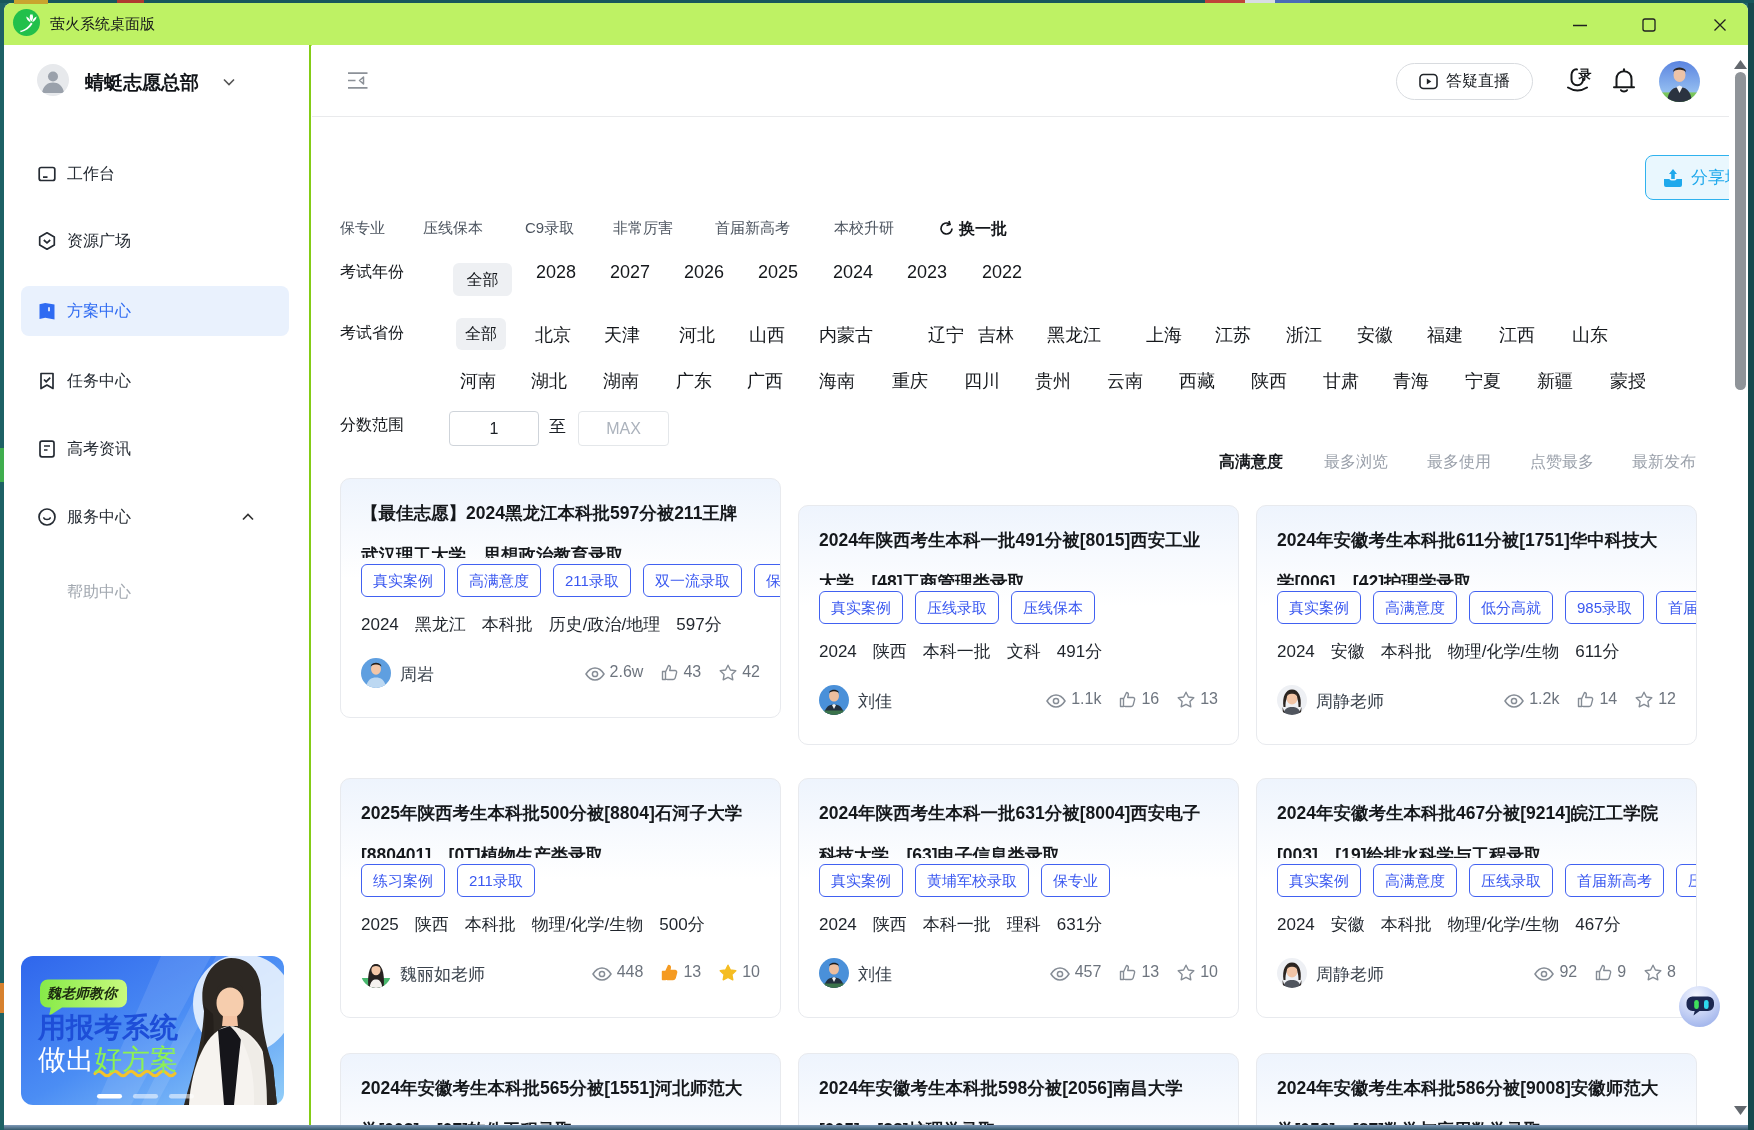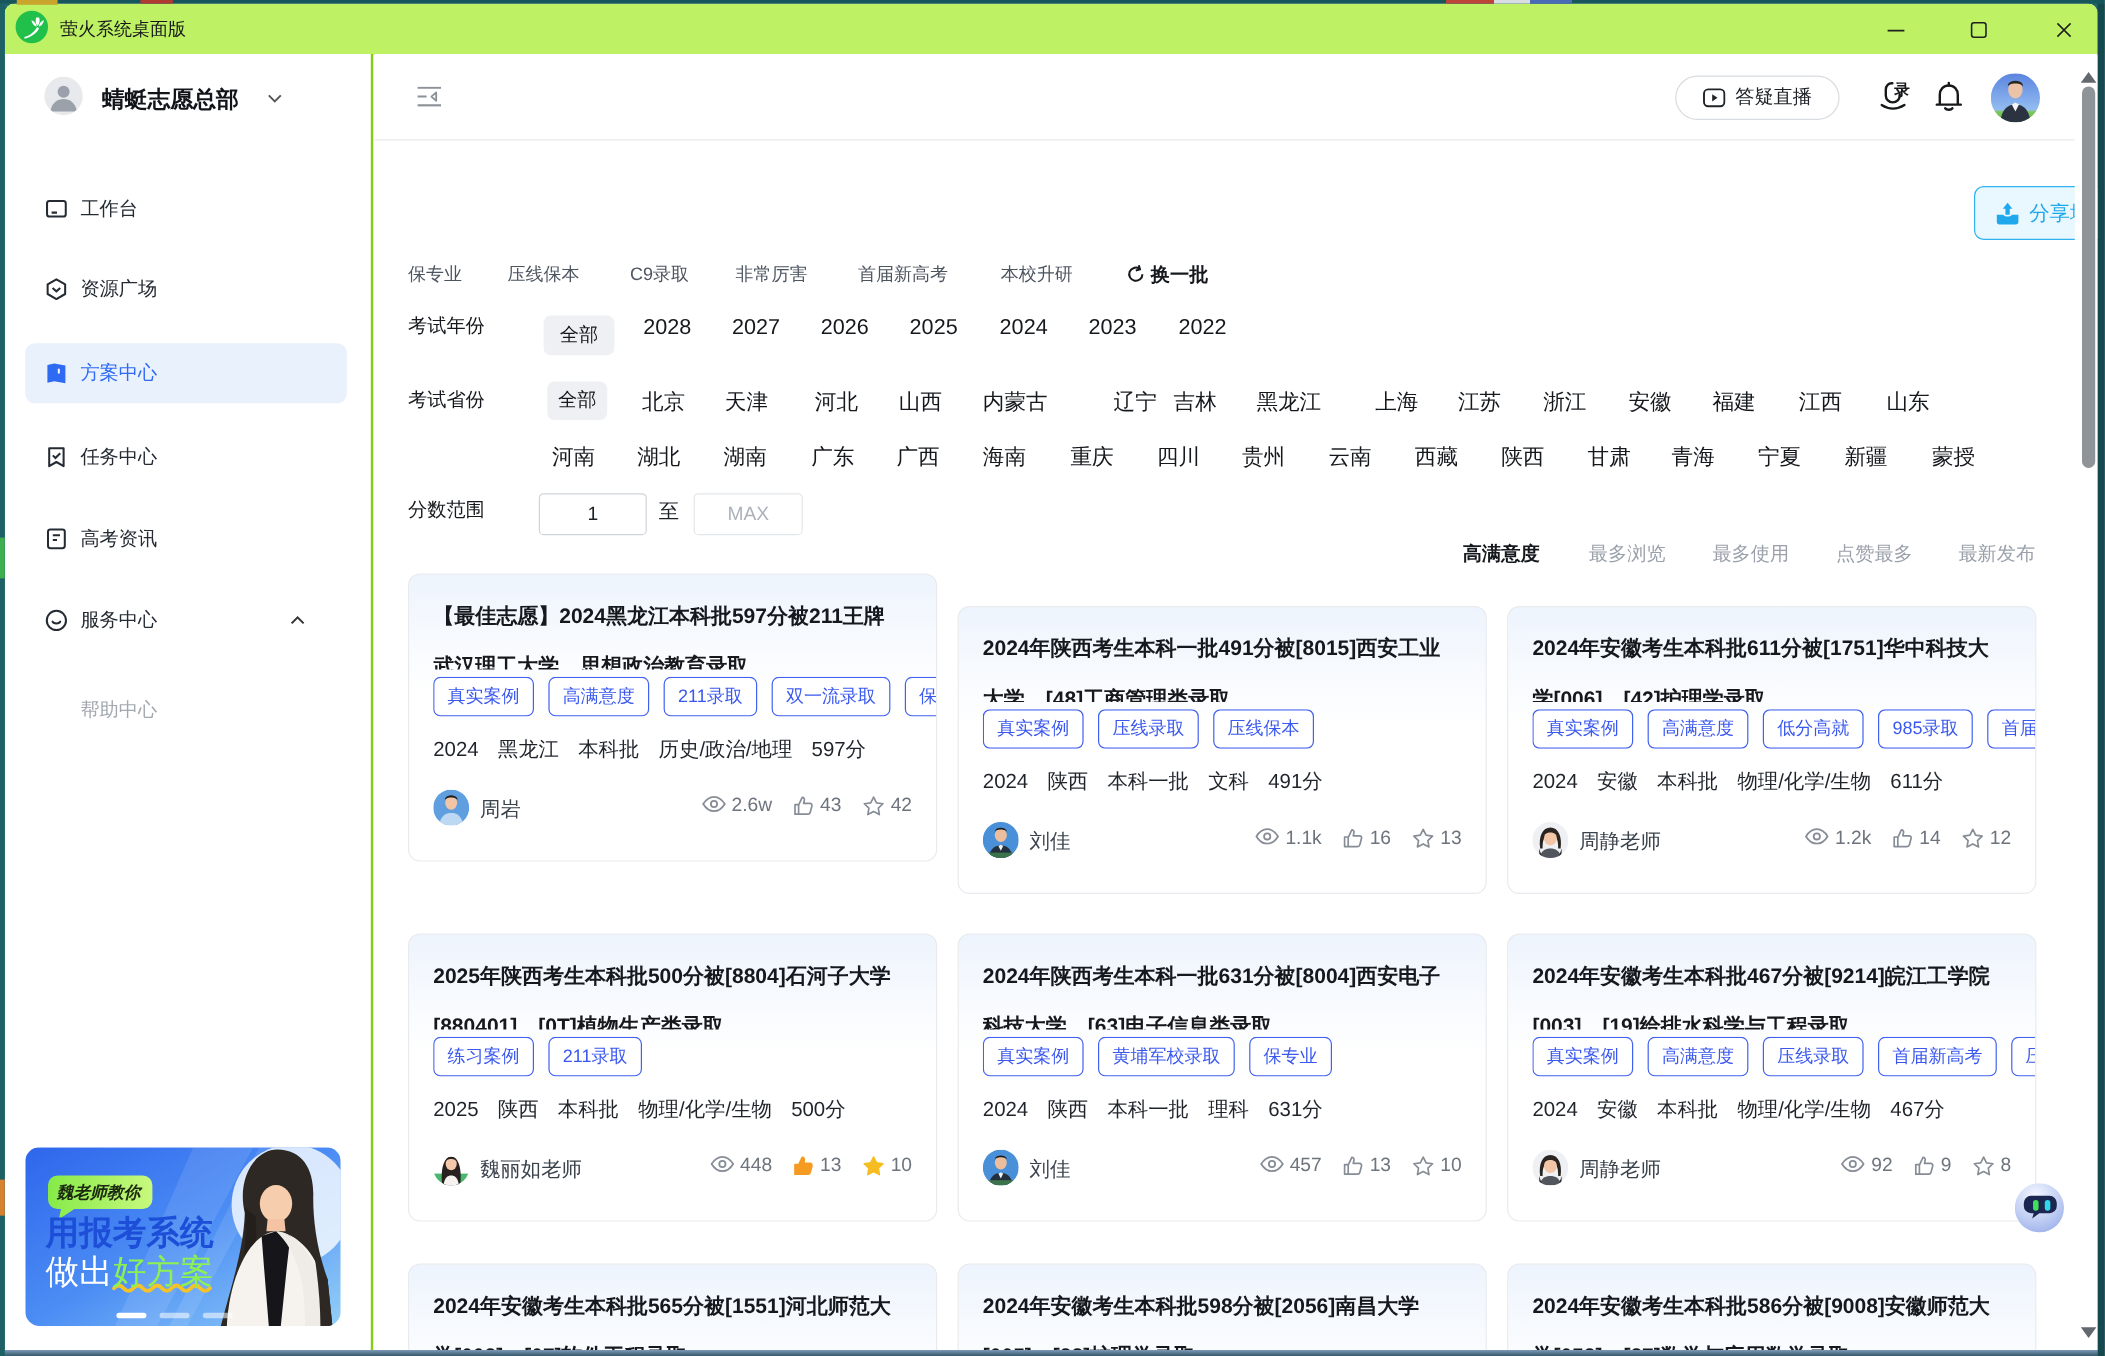--- a/index.html
+++ b/index.html
@@ -25,21 +25,21 @@
 .card{position:absolute;width:441px;height:240px;border:1px solid #e8eaee;border-radius:10px;background:linear-gradient(180deg,#eef4fd 0%,#fff 42%);overflow:hidden}
 .ct{margin:13px 20px 0;font-size:17.5px;font-weight:700;color:#15181c;line-height:42px;height:66px;overflow:hidden;white-space:nowrap}
 .tags{position:absolute;left:20px;top:85px;right:0;height:33px;display:flex;gap:12px;overflow:hidden;white-space:nowrap}
 .tag{height:33px;line-height:31px;padding:0 11px;border:1px solid #4161f1;border-radius:6px;color:#3a58f0;font-size:15px;background:#fff;flex:0 0 auto}
 .info{position:absolute;left:20px;top:134px;font-size:17px;color:#1f242b;white-space:nowrap}
 .info span{margin-right:16px}
 .cav{position:absolute;left:20px;top:179px;width:30px;height:30px;border-radius:50%;overflow:hidden}
 .cnm{position:absolute;left:59px;top:184px;font-size:17px;color:#3a424c}
 .cst{position:absolute;right:20px;top:184px;display:flex;align-items:center;font-size:16px;color:#6d747e}
 .cst svg{margin-right:5px}
-.cst .g{display:flex;align-items:flex-start;margin-left:18px}
+.cst .g{display:flex;align-items:flex-end;margin-left:18px}
 
 </style></head>
 <body>
 <div id="win">
   <div id="titlebar">
     <div class="abs" style="left:9px;top:6px;width:27px;height:27px;border-radius:50%;background:#21c04b">
       <svg width="27" height="27" viewBox="0 0 27 27">
           <path d="M17.2 5.5 C16.3 8 16.6 10.8 18.3 12.6 C20 10.8 20.5 8 19.6 5.5 Z" fill="#fff"></path>
           <path d="M13.2 7.6 C13.5 10.3 15 12.5 17.5 13.2 C17.3 10.8 15.9 8.6 13.2 7.6 Z" fill="#fff"></path>
           <path d="M23.6 7.6 C23.3 10.3 21.8 12.5 19.3 13.2 C19.5 10.8 20.9 8.6 23.6 7.6 Z" fill="#fff"></path>

